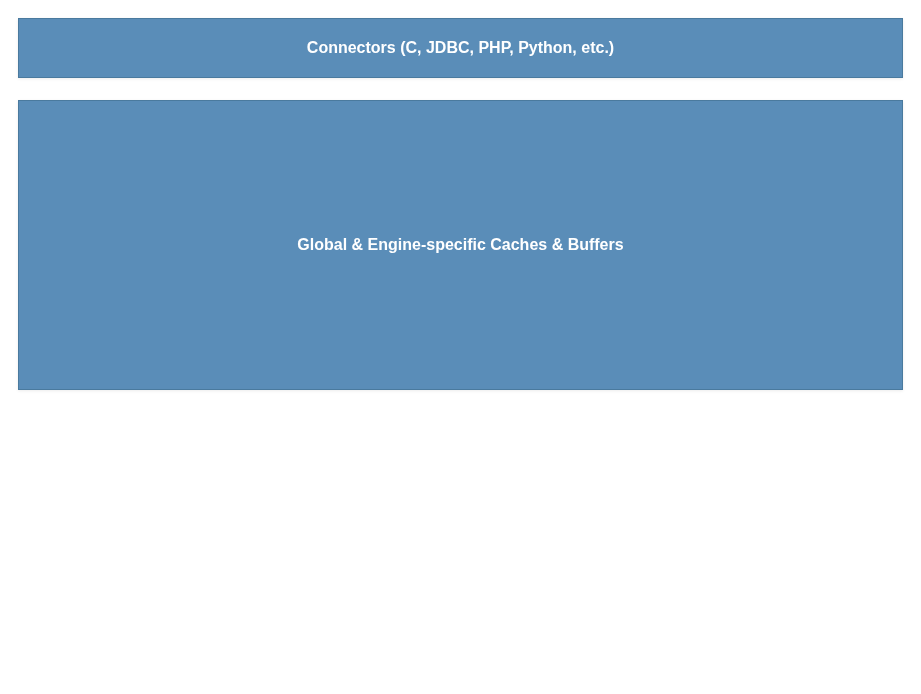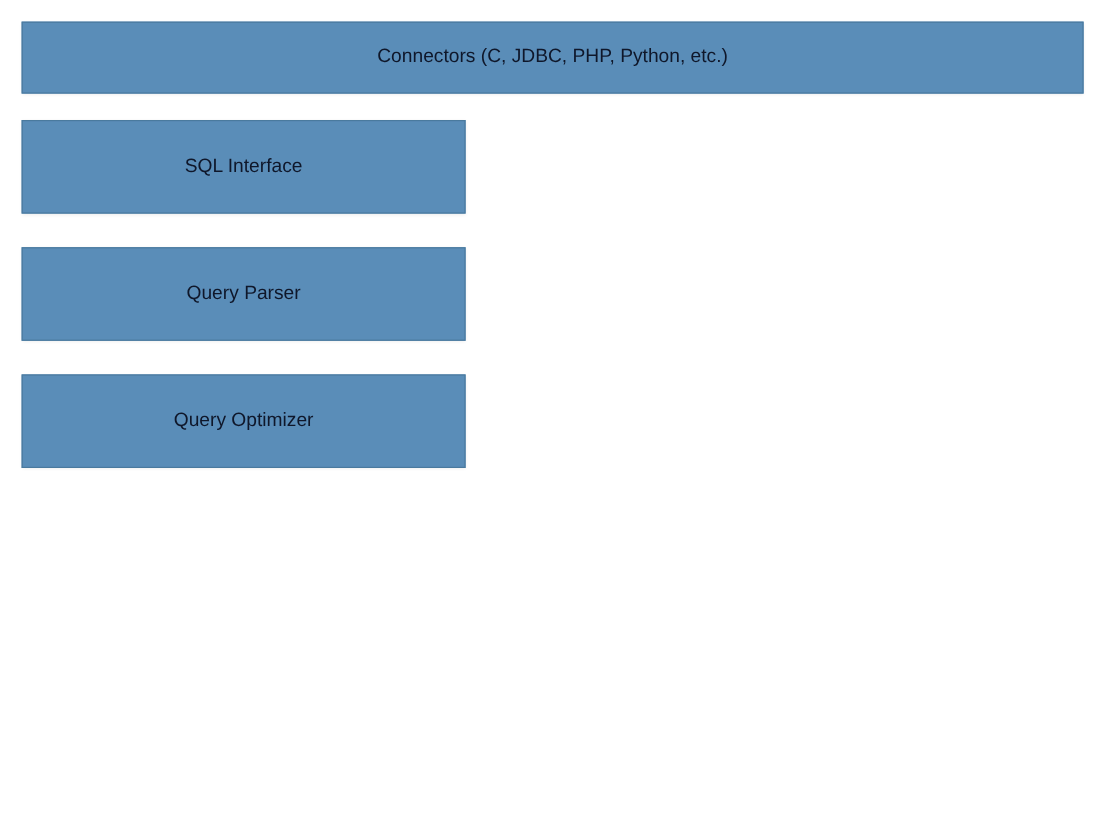--- a/index.html
+++ b/index.html
@@ -15,26 +15,26 @@
       padding: 18px;
     }
     .diagram {
       display: flex;
       flex-direction: column;
       gap: 22px;
     }
     .box {
       background: #5b8fb9;
       background: #5a8db8;
-      color: #0f172a;
+      color: #ffffff;
       display: flex;
       align-items: center;
       justify-content: center;
       font-size: 16px;
-      font-weight: 400;
+      font-weight: 700;
       border: 1px solid #4a7a9e;
       box-shadow: 0 1px 3px rgba(0,0,0,0.08);
     }
     .full-width {
       width: 100%;
       height: 60px;
     }
     .middle-section {
       display: flex;
       gap: 40px;
@@ -58,28 +58,20 @@
 <body>
 
 <div class="diagram">
 
   <div class="box full-width">
     <span>Connectors (C, JDBC, PHP, Python, etc.)</span>
   </div>
 
 
   <div class="middle-section">
-    <div class="left-column">
-      <div class="box small-box">
-        <span>SQL Interface</span>
-      </div>
-      <div class="box small-box">
-        <span>Query Parser</span>
-      </div>
-      <div class="box small-box">
-        <span>Query Optimizer</span>
-      </div>
+    <div class="box right-box">
+      <span>Global &amp; Engine-specific Caches &amp; Buffers</span>
     </div>
   </div>
 
 
 
 </div>
 
 </body></html>

